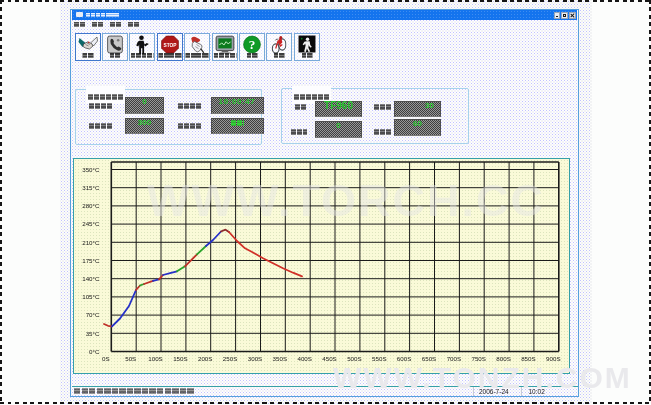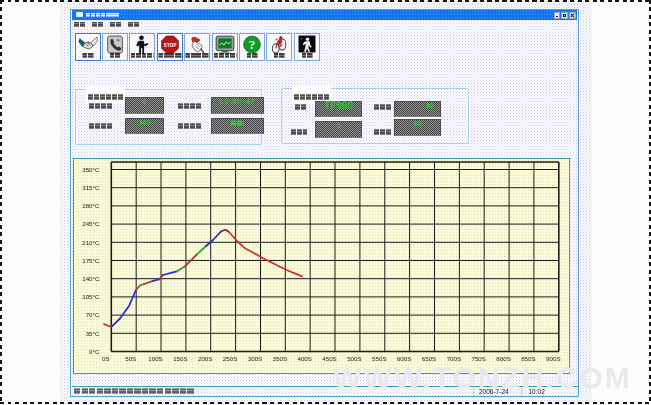--- a/index.html
+++ b/index.html
@@ -251,20 +251,21 @@
     <span class="cjk glabel" style="left:13px; top:14.5px; width:11px;"></span>
     <span class="cjk glabel" style="left:92px; top:15px; width:17px;"></span>
     <span class="cjk glabel" style="left:9.5px; top:40px; width:16px;"></span>
     <span class="cjk glabel" style="left:92px; top:40px; width:17px;"></span>
     <div class="lcd" style="left:33.5px;  top:11.5px; width:47px; height:16.5px; font-size:10px;">TF960</div>
     <div class="lcd" style="left:112.5px; top:11.5px; width:47px; height:16.5px;padding-left:24px;">30</div>
     <div class="lcd" style="left:33.5px;  top:31.5px; width:47px; height:17px;">0</div>
     <div class="lcd" style="left:112.5px; top:30px; width:47px; height:17px;">60</div>
   </div>
   <div id="chart">
+    <div id="wm1">WWW.TORCH.CC</div>
     <svg width="497" height="216" viewBox="0 0 497 216">
       <g transform="translate(-73,-157.5)">
         <g stroke="#1b1b1b">
         <line x1="110.3" y1="160.5" x2="110.3" y2="350.0" stroke-width="1.6"></line>
         <line x1="135.2" y1="160.5" x2="135.2" y2="350.0" stroke-width="1.0"></line>
         <line x1="160.0" y1="160.5" x2="160.0" y2="350.0" stroke-width="1.0"></line>
         <line x1="184.9" y1="160.5" x2="184.9" y2="350.0" stroke-width="1.0"></line>
         <line x1="209.7" y1="160.5" x2="209.7" y2="350.0" stroke-width="1.0"></line>
         <line x1="234.6" y1="160.5" x2="234.6" y2="350.0" stroke-width="1.0"></line>
         <line x1="259.5" y1="160.5" x2="259.5" y2="350.0" stroke-width="1.0"></line>

